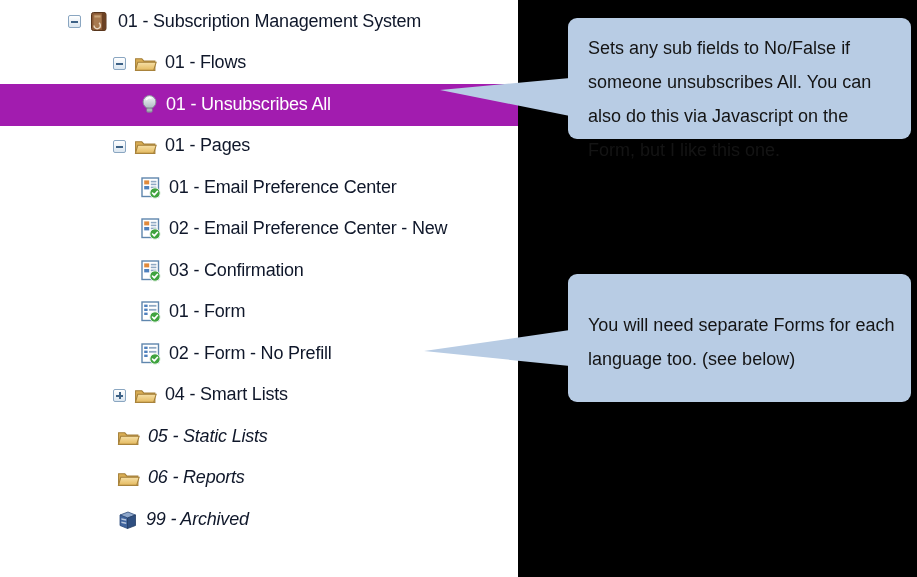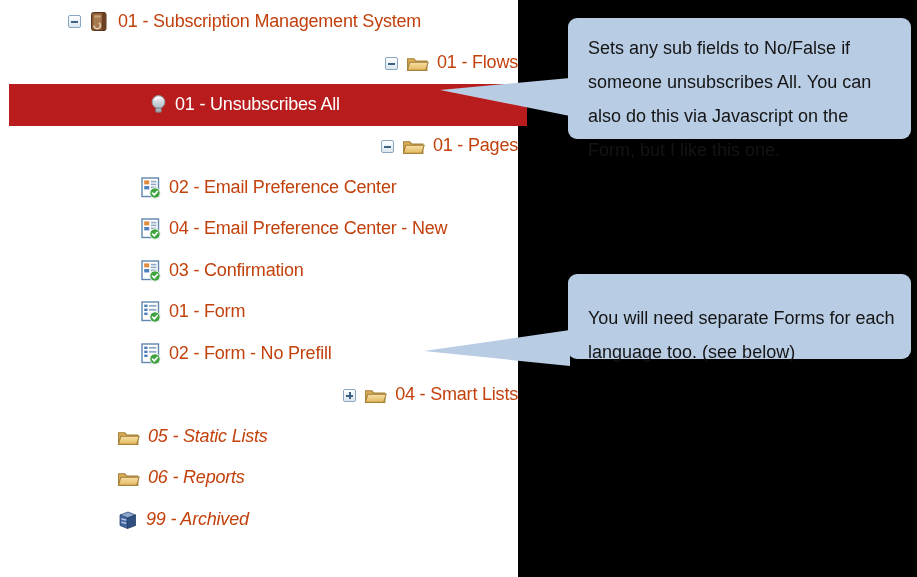--- a/index.html
+++ b/index.html
@@ -9,26 +9,26 @@
     background:#000000; overflow:hidden;
     font-family:"Liberation Sans", sans-serif;
   }
   .tree-panel {
     position:absolute; left:0; top:0; width:518px; height:577px;
     background:#ffffff; padding-top:1px;
   }
   .row {
     position:relative; height:41.5px; width:518px;
     display:flex; align-items:center;
-    font-size:18px; color:#c2410c; letter-spacing:-0.2px;
+    font-size:18px; color:#0f172a; letter-spacing:-0.2px;
     white-space:nowrap;
   }
-  .row.selected { background:#b91c1c; color:#ffffff;margin-left:9px; }
+  .row.selected { background:#a21caf; color:#ffffff; }
   .l0  { padding-left:68px; }
-  .l1  { padding-left:113px;justify-content:flex-end; }
+  .l1  { padding-left:113px; }
   .l1b { padding-left:117px;font-style:italic; }
   .l2  { padding-left:141px; }
   .expander {
     position:relative; width:13px; height:13px; flex:0 0 13px;
     margin-right:8px; border:1px solid #8aa6c1; border-radius:2px;
     background:linear-gradient(180deg,#ffffff 0%,#dbe6f0 100%);
   }
   .expander::before {
     content:""; position:absolute; left:2px; right:2px; top:5px; height:2px;
     background:#3e6286;
@@ -44,21 +44,21 @@
     pointer-events:none; z-index:5;
   }
   .callout {
     position:absolute; left:568px; width:343px;
     background:#b8cce4; border-radius:9px;
     padding:13px 14px 12px 20px;
     font-size:18px; line-height:34px; color:#141414;
     z-index:6;
   }
   .callout-1 { top:18px;  height:121px; }
-  .callout-2 { top:274px; height:85px; padding-top:27px; }
+  .callout-2 { top:274px; height:128px; padding-top:34px; }
   svg.defs { position:absolute; width:0; height:0; }
 </style>
 </head>
 <body>
 
 <svg class="defs" aria-hidden="true">
   <defs>
     <linearGradient id="g-bulb" x1="0" y1="0" x2="0" y2="1">
       <stop offset="0" stop-color="#f5f8fa"></stop>
         <stop offset="1" stop-color="#aeb9c2"></stop>
@@ -146,28 +146,28 @@
       <svg class="ticon" width="23" height="18">
           <use href="#i-folder"></use>
         </svg>
       <span class="label">01 - Pages</span>
     </div>
 
     <div class="row l2">
       <svg class="ticon" width="20" height="22">
           <use href="#i-page"></use>
         </svg>
-      <span class="label">02 - Email Preference Center</span>
+      <span class="label">01 - Email Preference Center</span>
     </div>
 
     <div class="row l2">
       <svg class="ticon" width="20" height="22">
           <use href="#i-page"></use>
         </svg>
-      <span class="label">04 - Email Preference Center - New</span>
+      <span class="label">02 - Email Preference Center - New</span>
     </div>
 
     <div class="row l2">
       <svg class="ticon" width="20" height="22">
           <use href="#i-page"></use>
         </svg>
       <span class="label">03 - Confirmation</span>
     </div>
 
 

